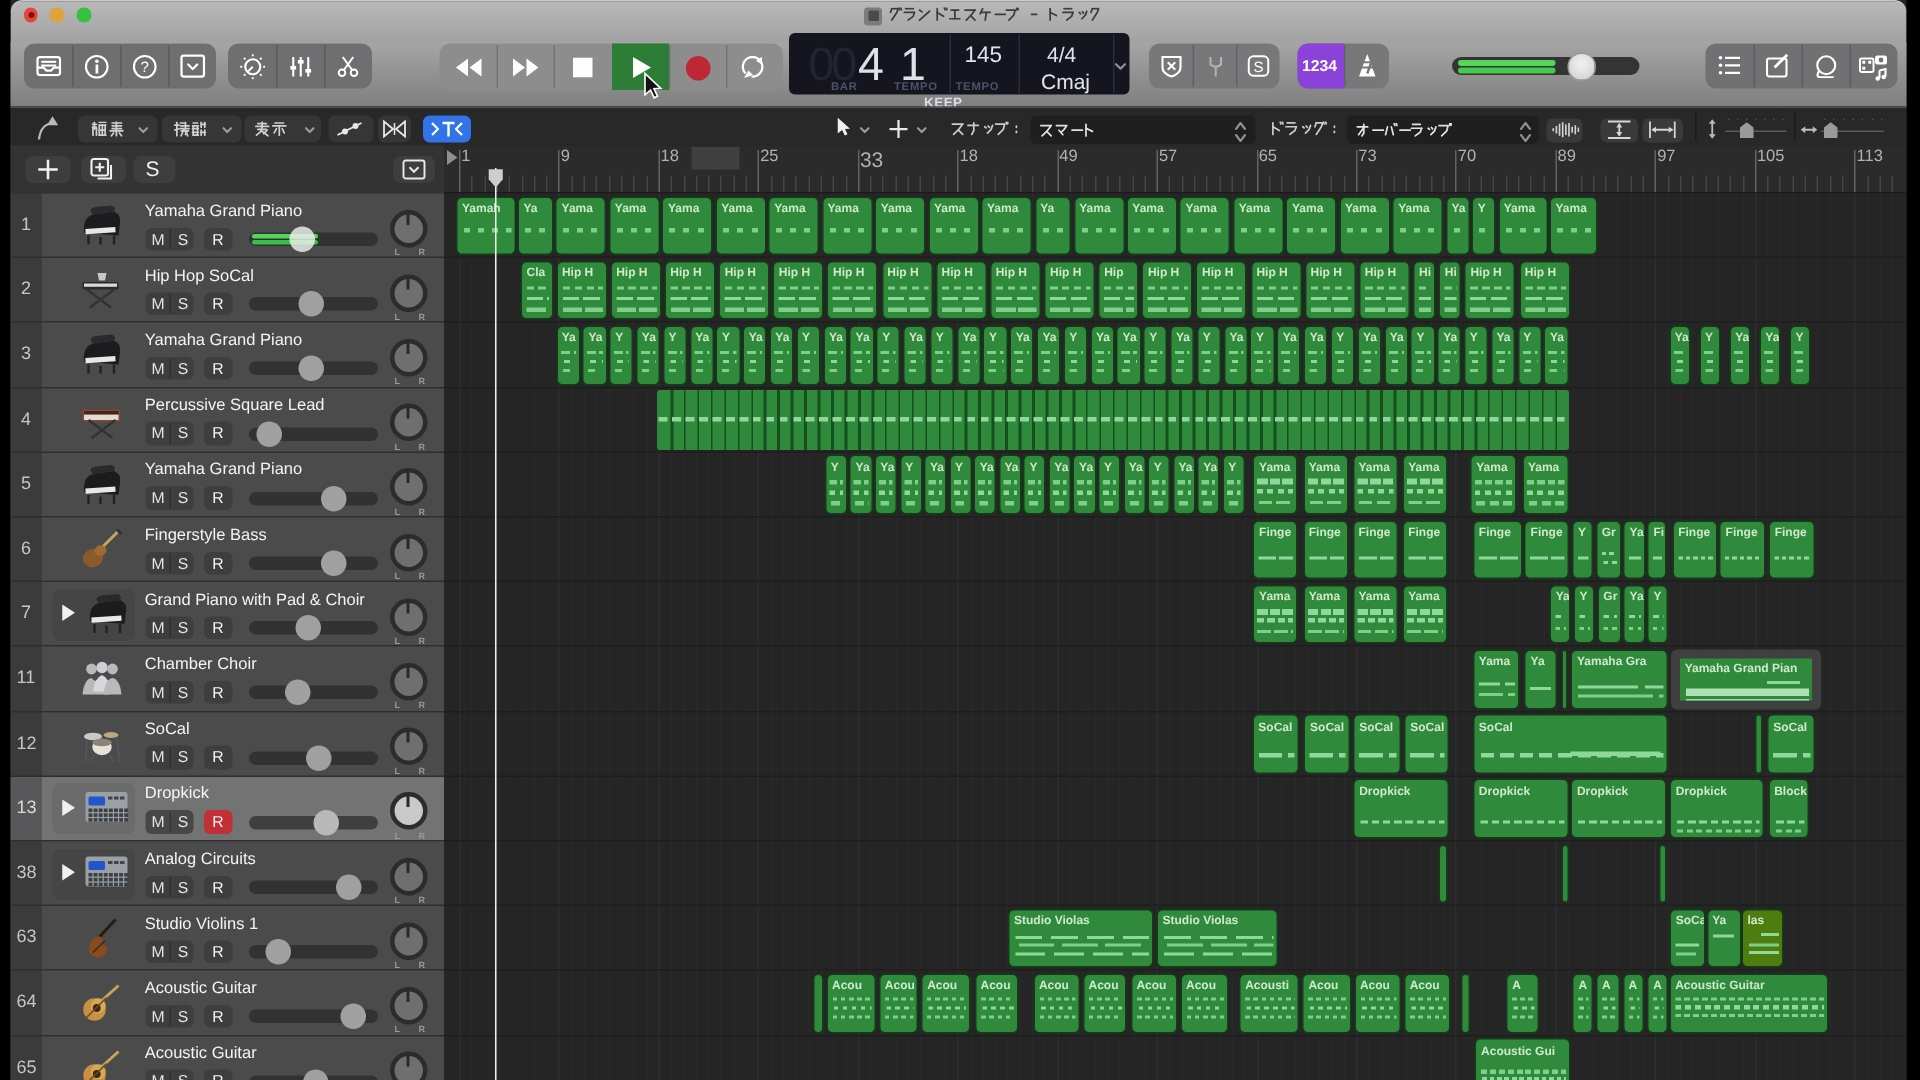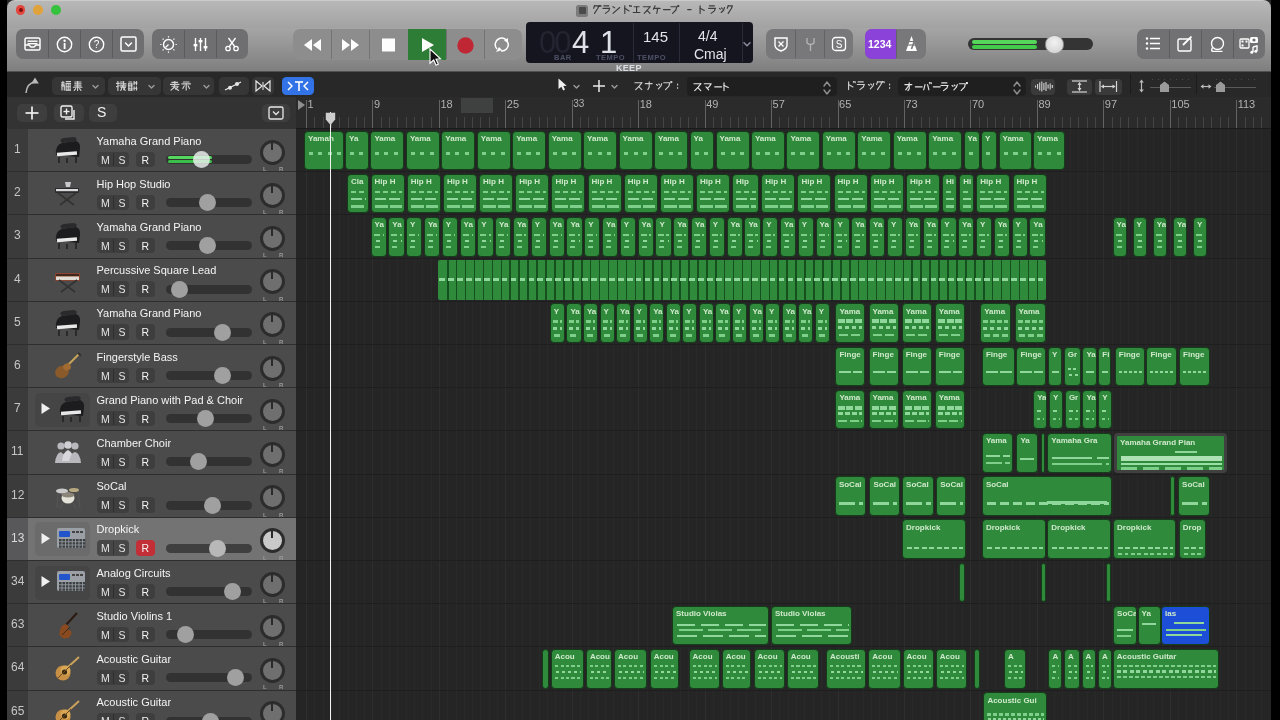--- a/index.html
+++ b/index.html
@@ -476,21 +476,21 @@
 <svg style="position:absolute;left:267.5px;top:106.0px" width="17" height="14" viewBox="0 0 17 14">
     <rect x="1" y="1" width="14" height="12" rx="1.5" fill="none" stroke="#e8e8e8" stroke-width="1.3"></rect>
     <polyline points="5,5.5 8,8.5 11,5.5" fill="none" stroke="#e8e8e8" stroke-width="1.3"></polyline>
   </svg>
 <div style="position:absolute;left:296.0px;top:97.0px;width:975.0px;height:32.0px;background:#2b2b2b;"></div>
 <div style="position:absolute;left:461.0px;top:98.0px;width:31.5px;height:15.0px;background:#3f4040;"></div>
 <div style="position:absolute;left:307.5px;top:99.0px;font-size:11px;color:#b2b2b2;font-weight:400;white-space:nowrap;line-height:1;">1</div>
 <div style="position:absolute;left:373.9px;top:99.0px;font-size:11px;color:#b2b2b2;font-weight:400;white-space:nowrap;line-height:1;">9</div>
 <div style="position:absolute;left:440.4px;top:99.0px;font-size:11px;color:#b2b2b2;font-weight:400;white-space:nowrap;line-height:1;">18</div>
 <div style="position:absolute;left:506.8px;top:99.0px;font-size:11px;color:#b2b2b2;font-weight:400;white-space:nowrap;line-height:1;">25</div>
-<div style="position:absolute;left:573.3px;top:99.0px;font-size:10px;color:#b2b2b2;font-weight:400;white-space:nowrap;line-height:1;">33</div>
+<div style="position:absolute;left:573.3px;top:99.0px;font-size:14px;color:#b2b2b2;font-weight:400;white-space:nowrap;line-height:1;">33</div>
 <div style="position:absolute;left:639.7px;top:99.0px;font-size:11px;color:#b2b2b2;font-weight:400;white-space:nowrap;line-height:1;">18</div>
 <div style="position:absolute;left:706.2px;top:99.0px;font-size:11px;color:#b2b2b2;font-weight:400;white-space:nowrap;line-height:1;">49</div>
 <div style="position:absolute;left:772.6px;top:99.0px;font-size:11px;color:#b2b2b2;font-weight:400;white-space:nowrap;line-height:1;">57</div>
 <div style="position:absolute;left:839.1px;top:99.0px;font-size:11px;color:#b2b2b2;font-weight:400;white-space:nowrap;line-height:1;">65</div>
 <div style="position:absolute;left:905.5px;top:99.0px;font-size:11px;color:#b2b2b2;font-weight:400;white-space:nowrap;line-height:1;">73</div>
 <div style="position:absolute;left:971.9px;top:99.0px;font-size:11px;color:#b2b2b2;font-weight:400;white-space:nowrap;line-height:1;">70</div>
 <div style="position:absolute;left:1038.4px;top:99.0px;font-size:11px;color:#b2b2b2;font-weight:400;white-space:nowrap;line-height:1;">89</div>
 <div style="position:absolute;left:1104.8px;top:99.0px;font-size:11px;color:#b2b2b2;font-weight:400;white-space:nowrap;line-height:1;">97</div>
 <div style="position:absolute;left:1171.3px;top:99.0px;font-size:11px;color:#b2b2b2;font-weight:400;white-space:nowrap;line-height:1;">105</div>
 <div style="position:absolute;left:1237.7px;top:99.0px;font-size:11px;color:#b2b2b2;font-weight:400;white-space:nowrap;line-height:1;">113</div>
@@ -643,21 +643,21 @@
 <div style="position:absolute;left:7.0px;top:172.2px;width:21.0px;height:43.2px;background:#3b3b3b;border-bottom:1px solid #2e2e2e;"></div>
 <div style="position:absolute;left:14.0px;top:186.2px;font-size:12px;color:#c6c6c6;font-weight:400;white-space:nowrap;line-height:1;">2</div>
 <div style="position:absolute;left:28.0px;top:172.2px;width:268.0px;height:43.2px;background:#4b4b4b;border-bottom:1px solid #2e2e2e;"></div>
 <svg style="position:absolute;left:52.0px;top:178.2px" width="32" height="30" viewBox="0 0 32 30">
     <rect x="3" y="10" width="24" height="5" rx="1" fill="#2a2a2e"></rect>
     <rect x="4" y="11" width="22" height="2.2" fill="#d8d8d8"></rect>
     <polygon points="13,4 19,4 18,9 14,9" fill="#c8c8cc"></polygon>
     <line x1="6" y1="15" x2="22" y2="27" stroke="#333" stroke-width="1.6"></line>
     <line x1="24" y1="15" x2="8" y2="27" stroke="#333" stroke-width="1.6"></line>
   </svg>
-<div style="position:absolute;left:96.5px;top:178.7px;font-size:11px;color:#f4f4f4;font-weight:400;white-space:nowrap;line-height:1;">Hip Hop Studio</div>
+<div style="position:absolute;left:96.5px;top:178.7px;font-size:11px;color:#f4f4f4;font-weight:400;white-space:nowrap;line-height:1;">Hip Hop SoCal</div>
 <div style="position:absolute;left:97.0px;top:194.7px;width:32.0px;height:15.5px;background:#3e3e3e;border-radius:4px;"></div>
 <div style="position:absolute;left:113.0px;top:195.7px;width:1.0px;height:13.5px;background:rgba(0,0,0,0.25);"></div>
 <div style="position:absolute;left:101.0px;top:197.7px;font-size:10.5px;color:#e4e4e4;font-weight:400;white-space:nowrap;line-height:1;">M</div>
 <div style="position:absolute;left:118.5px;top:197.7px;font-size:10.5px;color:#e4e4e4;font-weight:400;white-space:nowrap;line-height:1;">S</div>
 <div style="position:absolute;left:135.5px;top:194.7px;width:19.0px;height:15.5px;background:#3e3e3e;border-radius:4px;"></div>
 <div style="position:absolute;left:141.5px;top:197.7px;font-size:10.5px;color:#f4f4f4;font-weight:400;white-space:nowrap;line-height:1;">R</div>
 <div style="position:absolute;left:166.0px;top:198.2px;width:86.0px;height:9.0px;background:#323232;border-radius:4.5px;"></div>
 <div style="position:absolute;left:198.5px;top:194.2px;width:17.0px;height:17.0px;background:#a0a0a0;border-radius:50%;"></div>
 <div style="position:absolute;left:259.5px;top:182.7px;width:25.0px;height:25.0px;background:#6f6f6f;border:3px solid #2c2c2c;border-radius:50%;"></div>
 <div style="position:absolute;left:271.4px;top:183.7px;width:1.6px;height:9.0px;background:#2a2a2a;"></div>
@@ -879,21 +879,21 @@
 <div style="position:absolute;left:118.5px;top:543.3px;font-size:10.5px;color:#e4e4e4;font-weight:400;white-space:nowrap;line-height:1;">S</div>
 <div style="position:absolute;left:135.5px;top:540.3px;width:19.0px;height:15.5px;background:#c22f36;border-radius:4px;"></div>
 <div style="position:absolute;left:141.5px;top:543.3px;font-size:10.5px;color:#f4f4f4;font-weight:400;white-space:nowrap;line-height:1;">R</div>
 <div style="position:absolute;left:166.0px;top:543.8px;width:86.0px;height:9.0px;background:#3f3f3f;border-radius:4.5px;"></div>
 <div style="position:absolute;left:208.5px;top:539.8px;width:17.0px;height:17.0px;background:#b8b8b8;border-radius:50%;"></div>
 <div style="position:absolute;left:259.5px;top:528.3px;width:25.0px;height:25.0px;background:#c9c9c9;border:3px solid #2c2c2c;border-radius:50%;"></div>
 <div style="position:absolute;left:271.4px;top:529.3px;width:1.6px;height:9.0px;background:#2a2a2a;"></div>
 <div style="position:absolute;left:263.0px;top:554.8px;font-size:6px;color:#9a9a9a;font-weight:700;white-space:nowrap;line-height:1;">L</div>
 <div style="position:absolute;left:279.0px;top:554.8px;font-size:6px;color:#9a9a9a;font-weight:700;white-space:nowrap;line-height:1;">R</div>
 <div style="position:absolute;left:7.0px;top:561.0px;width:21.0px;height:43.2px;background:#3b3b3b;border-bottom:1px solid #2e2e2e;"></div>
-<div style="position:absolute;left:11.0px;top:575.0px;font-size:12px;color:#c6c6c6;font-weight:400;white-space:nowrap;line-height:1;">34</div>
+<div style="position:absolute;left:11.0px;top:575.0px;font-size:12px;color:#c6c6c6;font-weight:400;white-space:nowrap;line-height:1;">38</div>
 <div style="position:absolute;left:28.0px;top:561.0px;width:268.0px;height:43.2px;background:#4b4b4b;border-bottom:1px solid #2e2e2e;"></div>
 <div style="position:absolute;left:34.5px;top:565.5px;width:55.0px;height:34.0px;background:#454545;border-radius:5px;"></div>
 <svg style="position:absolute;left:40.0px;top:575.0px" width="11" height="13" viewBox="0 0 11 13">
     <polygon points="1.5,1 10,6.5 1.5,12" fill="#f0f0f0"></polygon>
   </svg>
 <svg style="position:absolute;left:56.0px;top:567.0px" width="30" height="28" viewBox="0 0 30 28">
     <rect x="1" y="4" width="28" height="20" rx="2" fill="#9aa0a6"></rect>
     <rect x="3" y="7" width="11" height="6" rx="1" fill="#2255cc"></rect>
     <rect x="16" y="7" width="3" height="2" fill="#444"></rect>
     <rect x="20" y="7" width="3" height="2" fill="#444"></rect>
@@ -1994,21 +1994,21 @@
 <div style="position:absolute;left:3px;top:3.5px;font-size:8px;font-weight:600;color:#cfe9cb;white-space:nowrap;line-height:1;">Ya</div>
 <div style="position:absolute;left:3px;top:24px;right:2px;height:2.5px;background:repeating-linear-gradient(90deg,#8fd79a 0 14px,transparent 14px 17px);"></div>
 </div>
 <div style="position:absolute;left:1041.0px;top:432.9px;width:4.2px;height:39.7px;background:#2f8a3c;border-radius:4px;border:1px solid #143c19;overflow:hidden;">
 </div>
 <div style="position:absolute;left:1047.3px;top:432.9px;width:64.7px;height:39.7px;background:#2f8a3c;border-radius:4px;border:1px solid #143c19;overflow:hidden;">
 <div style="position:absolute;left:3px;top:3.5px;font-size:8px;font-weight:600;color:#cfe9cb;white-space:nowrap;line-height:1;">Yamaha Gra</div>
 <div style="position:absolute;left:4px;top:23px;right:2px;height:2.5px;background:repeating-linear-gradient(90deg,#8fd79a 0 40px,transparent 40px 45px);"></div>
 <div style="position:absolute;left:4px;top:29px;right:2px;height:2.5px;background:repeating-linear-gradient(90deg,#7ecf89 0 50px,transparent 50px 54px);"></div>
 </div>
-<div style="position:absolute;left:1114.1px;top:432.9px;width:113px;height:39.7px;background:#2f8a3c;border-radius:4px;border:3px solid #404040;overflow:hidden;">
+<div style="position:absolute;left:1114.1px;top:432.9px;width:100px;height:39.7px;background:#2f8a3c;border-radius:4px;border:6px solid #404040;overflow:hidden;">
 <div style="position:absolute;left:3px;top:3.5px;font-size:8px;font-weight:600;color:#cfe9cb;white-space:nowrap;line-height:1;">Yamaha Grand Pian</div>
 <div style="position:absolute;left:58px;top:15px;right:2px;height:2.5px;background:repeating-linear-gradient(90deg,#8fd79a 0 22px,transparent 22px 64px);"></div>
 <div style="position:absolute;left:4px;top:20.5px;right:2px;height:4.5px;background:repeating-linear-gradient(90deg,#aee2b4 0 200px,transparent 200px 200px);"></div>
 <div style="position:absolute;left:4px;top:27px;right:2px;height:2.5px;background:repeating-linear-gradient(90deg,#9adfa6 0 200px,transparent 200px 200px);"></div>
 <div style="position:absolute;left:4px;top:31.5px;right:2px;height:2.5px;background:repeating-linear-gradient(90deg,#7ecf89 0 16px,transparent 16px 22px);"></div>
 </div>
 <div style="position:absolute;left:834.9px;top:476.1px;width:31.3px;height:39.7px;background:#2f8a3c;border-radius:4px;border:1px solid #143c19;overflow:hidden;">
 <div style="position:absolute;left:3px;top:3.5px;font-size:8px;font-weight:600;color:#cfe9cb;white-space:nowrap;line-height:1;">SoCal</div>
 <div style="position:absolute;left:3px;top:25px;right:2px;height:2.5px;background:repeating-linear-gradient(90deg,#8fd79a 0 16px,transparent 16px 20px);"></div>
 </div>
@@ -2047,21 +2047,21 @@
 <div style="position:absolute;left:1047.3px;top:519.3px;width:64.0px;height:39.7px;background:#2f8a3c;border-radius:4px;border:1px solid #143c19;overflow:hidden;">
 <div style="position:absolute;left:3px;top:3.5px;font-size:8px;font-weight:600;color:#cfe9cb;white-space:nowrap;line-height:1;">Dropkick</div>
 <div style="position:absolute;left:4px;top:27px;right:2px;height:2.2px;background:repeating-linear-gradient(90deg,#8fd79a 0 5px,transparent 5px 7.5px);"></div>
 </div>
 <div style="position:absolute;left:1113.1px;top:519.3px;width:63.2px;height:39.7px;background:#2f8a3c;border-radius:4px;border:1px solid #143c19;overflow:hidden;">
 <div style="position:absolute;left:3px;top:3.5px;font-size:8px;font-weight:600;color:#cfe9cb;white-space:nowrap;line-height:1;">Dropkick</div>
 <div style="position:absolute;left:4px;top:27px;right:2px;height:2.2px;background:repeating-linear-gradient(90deg,#8fd79a 0 5px,transparent 5px 7.5px);"></div>
 <div style="position:absolute;left:4px;top:33px;right:2px;height:2.2px;background:repeating-linear-gradient(90deg,#7ecf89 0 4px,transparent 4px 6.5px);"></div>
 </div>
 <div style="position:absolute;left:1178.8px;top:519.3px;width:27.4px;height:39.7px;background:#2f8a3c;border-radius:4px;border:1px solid #143c19;overflow:hidden;">
-<div style="position:absolute;left:3px;top:3.5px;font-size:8px;font-weight:600;color:#cfe9cb;white-space:nowrap;line-height:1;">Drop</div>
+<div style="position:absolute;left:3px;top:3.5px;font-size:8px;font-weight:600;color:#cfe9cb;white-space:nowrap;line-height:1;">Block</div>
 <div style="position:absolute;left:4px;top:27px;right:2px;height:2.2px;background:repeating-linear-gradient(90deg,#8fd79a 0 5px,transparent 5px 7.5px);"></div>
 <div style="position:absolute;left:4px;top:33px;right:2px;height:2.2px;background:repeating-linear-gradient(90deg,#7ecf89 0 4px,transparent 4px 6.5px);"></div>
 </div>
 <div style="position:absolute;left:959.4px;top:562.5px;width:6.0px;height:39.7px;background:#2f8a3c;border-radius:4px;border:1px solid #143c19;overflow:hidden;">
 </div>
 <div style="position:absolute;left:1041.0px;top:562.5px;width:5.3px;height:39.7px;background:#2f8a3c;border-radius:4px;border:1px solid #143c19;overflow:hidden;">
 </div>
 <div style="position:absolute;left:1106.0px;top:562.5px;width:5.3px;height:39.7px;background:#2f8a3c;border-radius:4px;border:1px solid #143c19;overflow:hidden;">
 </div>
 <div style="position:absolute;left:672.0px;top:605.7px;width:96.9px;height:39.7px;background:#2f8a3c;border-radius:4px;border:1px solid #143c19;overflow:hidden;">
@@ -2078,21 +2078,21 @@
 </div>
 <div style="position:absolute;left:1113.1px;top:605.7px;width:24.4px;height:39.7px;background:#2f8a3c;border-radius:4px;border:1px solid #143c19;overflow:hidden;">
 <div style="position:absolute;left:3px;top:3.5px;font-size:8px;font-weight:600;color:#cfe9cb;white-space:nowrap;line-height:1;">SoCal</div>
 <div style="position:absolute;left:3px;top:22px;right:2px;height:2.5px;background:repeating-linear-gradient(90deg,#8fd79a 0 16px,transparent 16px 20px);"></div>
 <div style="position:absolute;left:3px;top:28px;right:2px;height:2.5px;background:repeating-linear-gradient(90deg,#7ecf89 0 14px,transparent 14px 18px);"></div>
 </div>
 <div style="position:absolute;left:1137.5px;top:605.7px;width:23.5px;height:39.7px;background:#2f8a3c;border-radius:4px;border:1px solid #143c19;overflow:hidden;">
 <div style="position:absolute;left:3px;top:3.5px;font-size:8px;font-weight:600;color:#cfe9cb;white-space:nowrap;line-height:1;">Ya</div>
 <div style="position:absolute;left:3px;top:16px;right:2px;height:2.5px;background:repeating-linear-gradient(90deg,#8fd79a 0 14px,transparent 14px 18px);"></div>
 </div>
-<div style="position:absolute;left:1161.0px;top:605.7px;width:49px;height:39.7px;background:#1d4ed8;border-radius:4px;border:1px solid #143c19;overflow:hidden;">
+<div style="position:absolute;left:1161.0px;top:605.7px;width:28px;height:39.7px;background:#4d7c0f;border-radius:4px;border:1px solid #143c19;overflow:hidden;">
 <div style="position:absolute;left:3px;top:3.5px;font-size:8px;font-weight:600;color:#cfe9cb;white-space:nowrap;line-height:1;">las</div>
 <div style="position:absolute;left:12px;top:15px;right:2px;height:2.5px;background:repeating-linear-gradient(90deg,#8fd79a 0 30px,transparent 30px 36px);"></div>
 <div style="position:absolute;left:4px;top:22px;right:2px;height:2.5px;background:repeating-linear-gradient(90deg,#7ecf89 0 40px,transparent 40px 44px);"></div>
 <div style="position:absolute;left:4px;top:27px;right:2px;height:2.5px;background:repeating-linear-gradient(90deg,#8fd79a 0 36px,transparent 36px 41px);"></div>
 </div>
 <div style="position:absolute;left:542.4px;top:648.9px;width:6.2px;height:39.7px;background:#2f8a3c;border-radius:4px;border:1px solid #143c19;overflow:hidden;">
 <div style="position:absolute;left:3px;top:15px;right:2px;height:2.5px;background:repeating-linear-gradient(90deg,#7ecf89 0 3px,transparent 3px 5.5px);"></div>
 <div style="position:absolute;left:4px;top:21px;right:2px;height:2.5px;background:repeating-linear-gradient(90deg,#8fd79a 0 3px,transparent 3px 6px);"></div>
 <div style="position:absolute;left:3px;top:27px;right:2px;height:2.5px;background:repeating-linear-gradient(90deg,#7ecf89 0 3px,transparent 3px 5.5px);"></div>
 </div>

